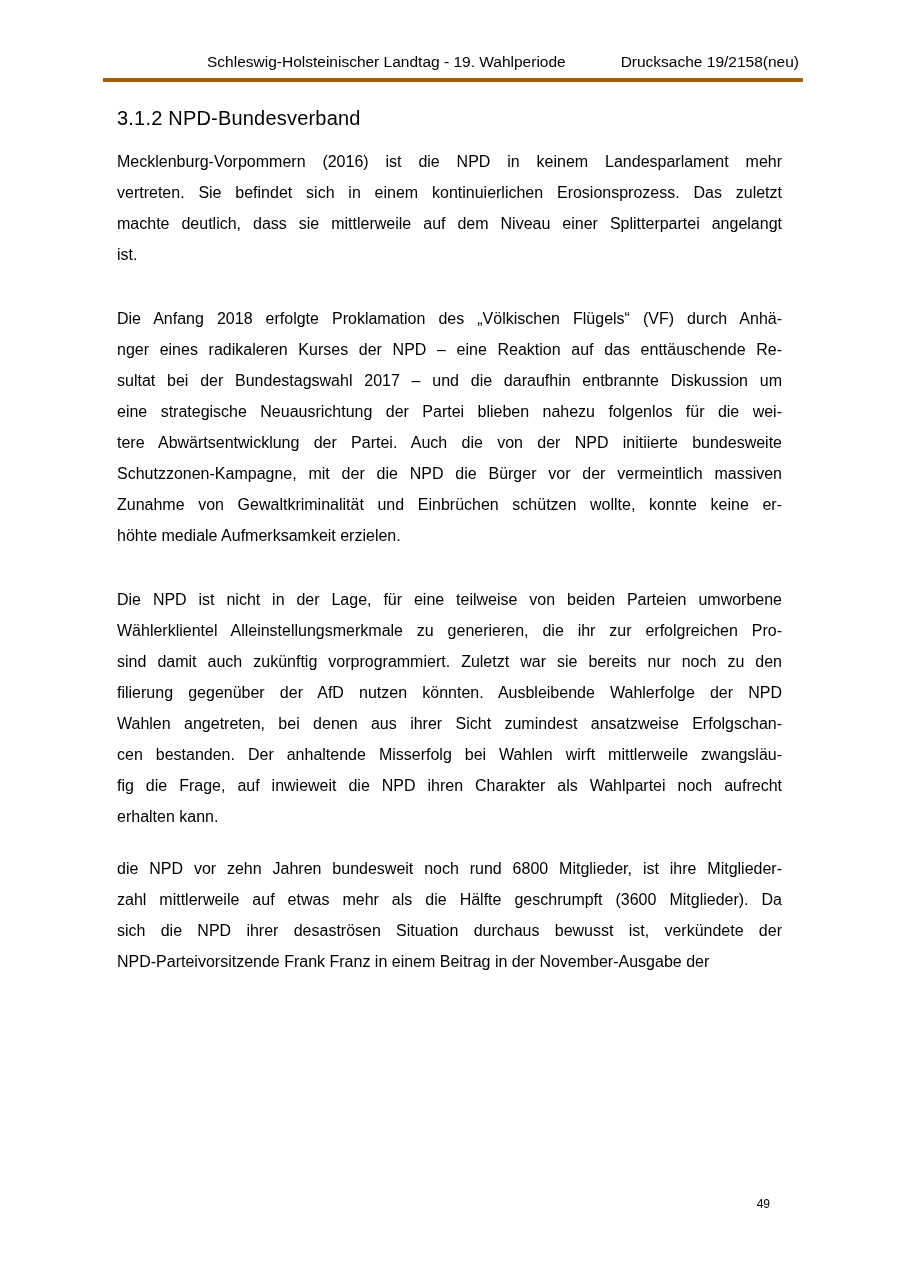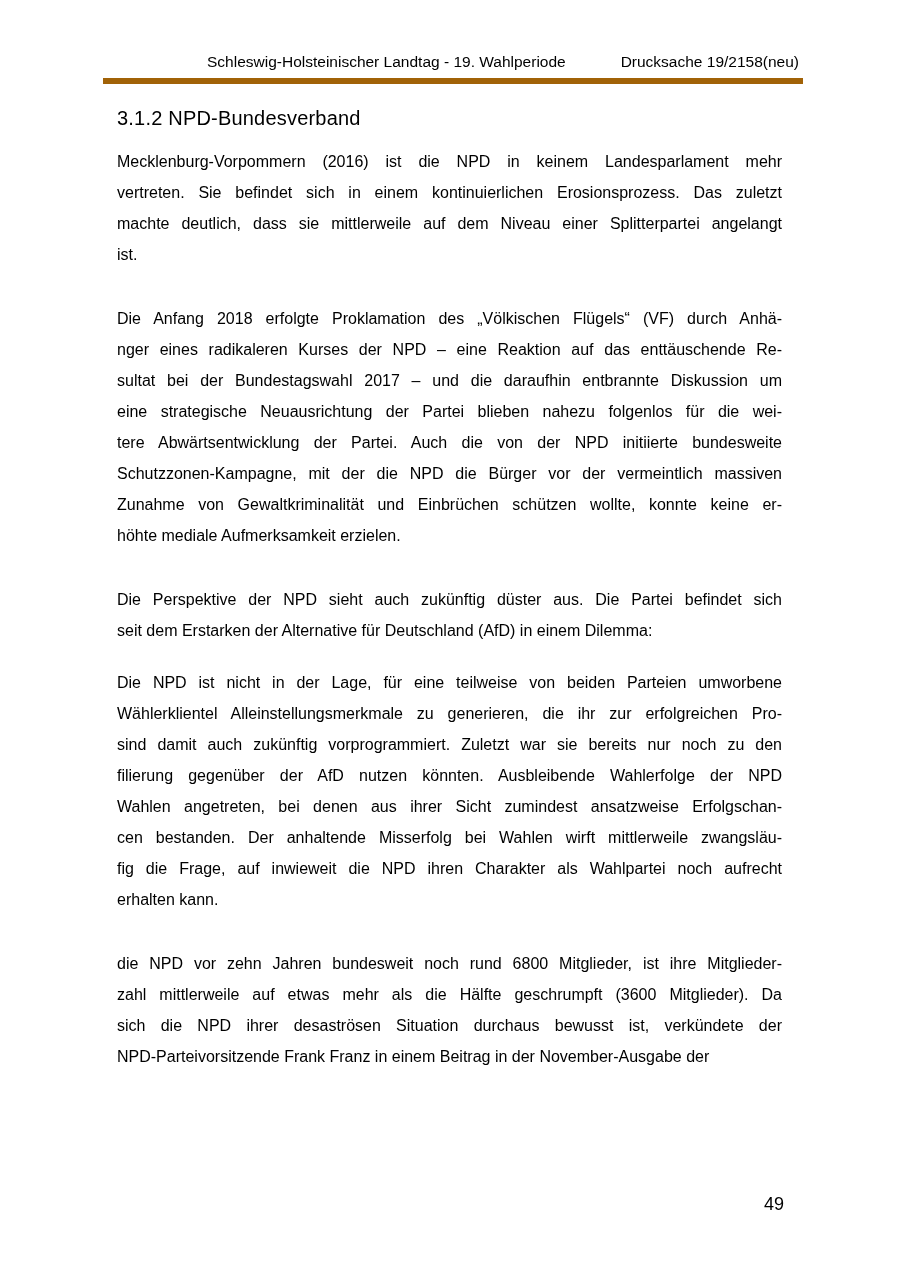--- a/index.html
+++ b/index.html
@@ -13,21 +13,21 @@
     font-family: "Liberation Sans", sans-serif;
     overflow: hidden;
   }
   .header {
     position: absolute;
     left: 103px;
     top: 0;
     width: 700px;
     padding-top: 53px;
     padding-bottom: 7px;
-    border-bottom: 6px solid #a16207;
+    border-bottom: 4px solid #a16207;
     display: flex;
     justify-content: space-between;
     align-items: flex-end;
     font-size: 15.5px;
     line-height: 18px;
     white-space: nowrap;
   }
   .header-left { margin-left: 104px; }
   .header-right { padding-right: 4px; }
   .content {
@@ -55,22 +55,22 @@
     text-align-last: justify;
     text-justify: inter-word;
   }
   .line.last {
     text-align: center;
     text-align-last: left;
   }
   .page-number {
     position: absolute;
     top: 1194px;
-    right: 116px;
-    font-size: 18px;
+    right: 130px;
+    font-size: 12px;
     line-height: 20px;
   }
 </style>
 </head>
 <body>
 
 <div class="page">
 
   <header class="header">
     <span class="header-left">Schleswig-Holsteinischer Landtag - 19. Wahlperiode</span>
@@ -90,24 +90,20 @@
           <span class="line">Die Anfang 2018 erfolgte Proklamation des „Völkischen Flügels“ (VF) durch Anhä-</span>
           <span class="line">nger eines radikaleren Kurses der NPD – eine Reaktion auf das enttäuschende Re-</span>
           <span class="line">sultat bei der Bundestagswahl 2017 – und die daraufhin entbrannte Diskussion um</span>
           <span class="line">eine strategische Neuausrichtung der Partei blieben nahezu folgenlos für die wei-</span>
           <span class="line">tere Abwärtsentwicklung der Partei. Auch die von der NPD initiierte bundesweite</span>
           <span class="line">Schutzzonen-Kampagne, mit der die NPD die Bürger vor der vermeintlich massiven</span>
           <span class="line">Zunahme von Gewaltkriminalität und Einbrüchen schützen wollte, konnte keine er-</span>
           <span class="line last">höhte mediale Aufmerksamkeit erzielen.</span>
         </p>
         <p>
-          <span class="line">Die Perspektive der NPD sieht auch zukünftig düster aus. Die Partei befindet sich</span>
-          <span class="line last">seit dem Erstarken der Alternative für Deutschland (AfD) in einem Dilemma:</span>
-        </p>
-        <p>
           <span class="line">Die NPD ist nicht in der Lage, für eine teilweise von beiden Parteien umworbene</span>
           <span class="line">Wählerklientel Alleinstellungsmerkmale zu generieren, die ihr zur erfolgreichen Pro-</span>
           <span class="line">sind damit auch zukünftig vorprogrammiert. Zuletzt war sie bereits nur noch zu den</span>
           <span class="line">filierung gegenüber der AfD nutzen könnten. Ausbleibende Wahlerfolge der NPD</span>
           <span class="line">Wahlen angetreten, bei denen aus ihrer Sicht zumindest ansatzweise Erfolgschan-</span>
           <span class="line">cen bestanden. Der anhaltende Misserfolg bei Wahlen wirft mittlerweile zwangsläu-</span>
           <span class="line">fig die Frage, auf inwieweit die NPD ihren Charakter als Wahlpartei noch aufrecht</span>
           <span class="line last">erhalten kann.</span>
         </p>
         <p>

